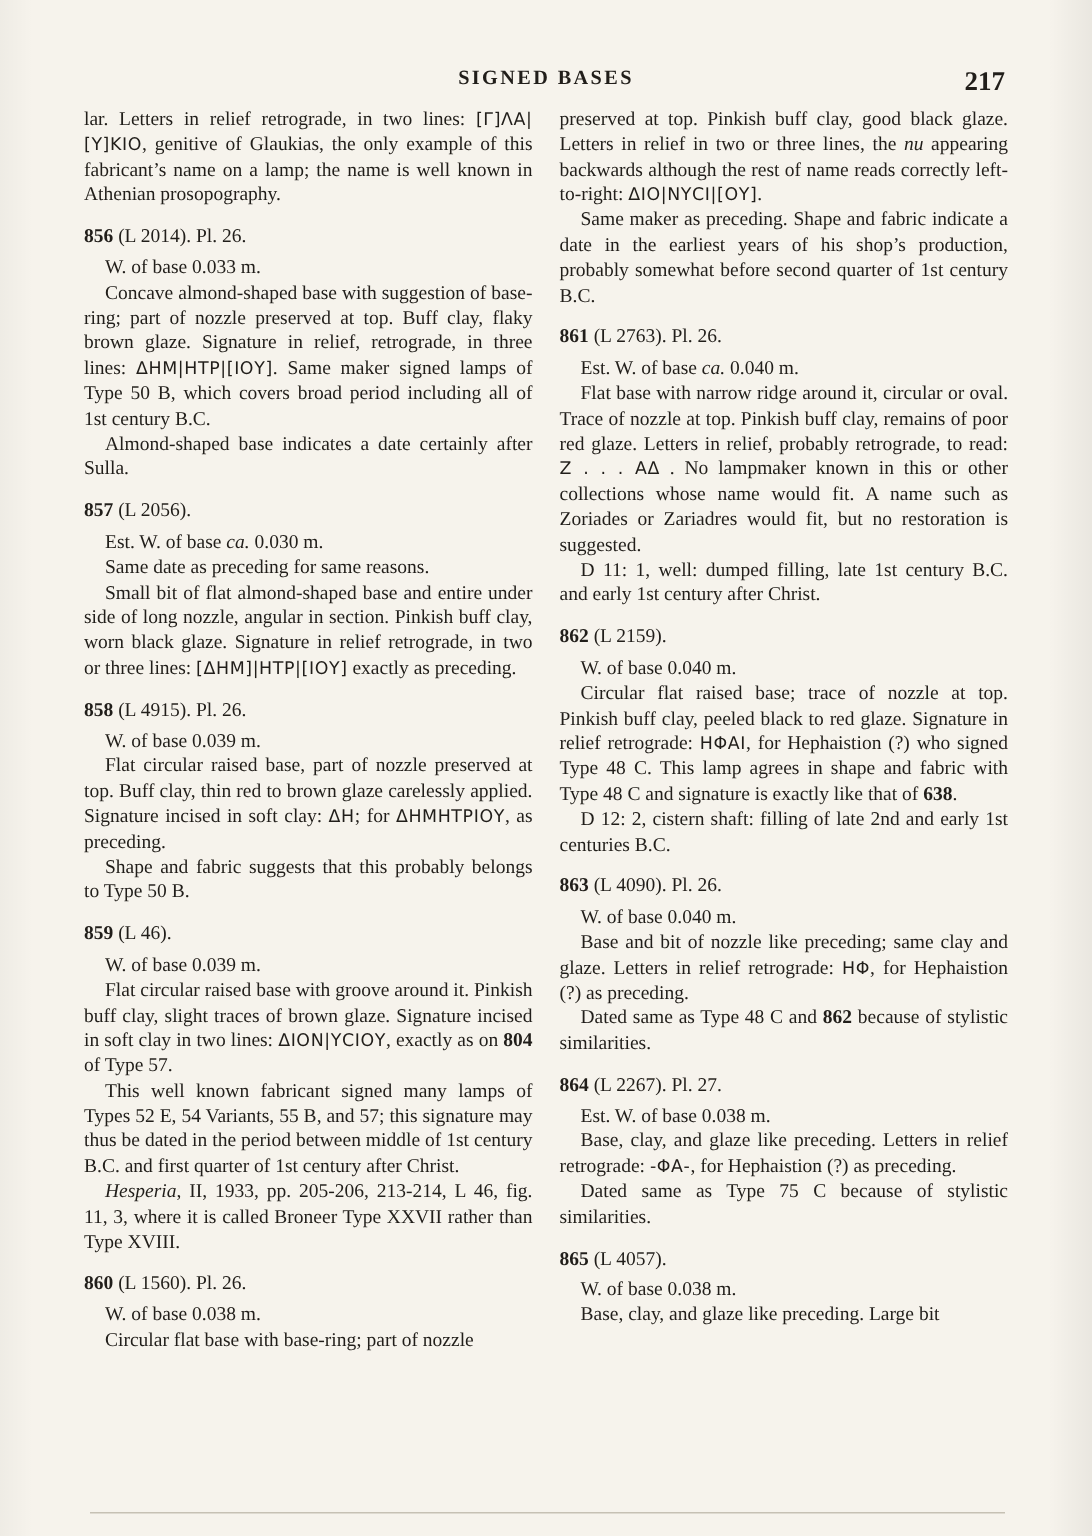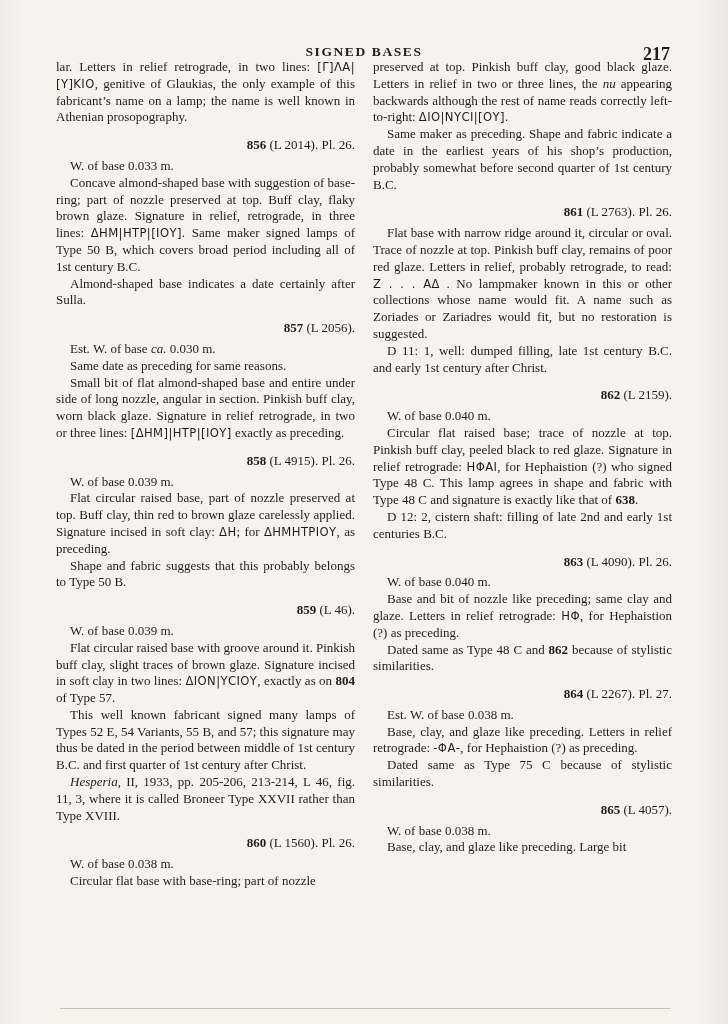--- a/index.html
+++ b/index.html
@@ -28,21 +28,21 @@
     font-size: 13.5px;
     letter-spacing: 1.6px;
   }
   .page-num {
     position: absolute; right: 2px; top: 0;
     font-weight: bold;
     font-size: 18px;
   }
   .columns {
     position: absolute;
-    top: 59px; left: 56px;
+    top: 71px; left: 56px;
     width: 616px;
     display: flex;
     gap: 18px;
   }
   .col {
     width: 300px;
     font-size: 13px;
     line-height: 16.8px;
     text-align: justify;
     hyphens: manual;
@@ -50,21 +50,21 @@
   .col p {
     margin: 0;
     text-indent: 14px;
   }
   .col p.noindent { text-indent: 0; }
   .col h3 {
     font-size: 13px;
     font-weight: normal;
     margin: 11px 0 4px 0;
     text-indent: 0;
-    text-align: right;
+    text-align: left;
   }
   .i { font-style: italic; }
   .b { font-weight: bold; }
   .g {
     font-family: "DejaVu Sans", "Liberation Sans", sans-serif;
     font-size: 11.6px;
     letter-spacing: 0.4px;
   }
   .bottom-rule {
     position: absolute;
@@ -103,20 +103,21 @@
         <p><span>This well known fabricant signed many lamps of Types 52 E, 54 Variants, 55 B, and 57; this signature may thus be dated in the period between middle of 1st century B.C. and first quarter of 1st century after Christ.</span></p>
         <p><span class="i">Hesperia</span><span>, II, 1933, pp. 205-206, 213-214, L 46, fig. 11, 3, where it is called Broneer Type XXVII rather than Type XVIII.</span></p>
         <h3><span class="b">860</span><span> (L 1560). Pl. 26.</span></h3>
         <p><span>W. of base 0.038 m.</span></p>
         <p><span>Circular flat base with base-ring; part of nozzle</span></p>
       </div>
     <div class="col">
         <p class="noindent"><span>preserved at top. Pinkish buff clay, good black glaze. Letters in relief in two or three lines, the </span><span class="i">nu</span><span> appearing backwards although the rest of name reads correctly left-to-right: </span><span class="g">ΔΙΟ|ΝΥCΙ|[ΟΥ]</span><span>.</span></p>
         <p><span>Same maker as preceding. Shape and fabric indicate a date in the earliest years of his shop’s production, probably somewhat before second quarter of 1st century B.C.</span></p>
         <h3><span class="b">861</span><span> (L 2763). Pl. 26.</span></h3>
+        <p><span>Est. W. of base </span><span class="i">ca.</span><span> 0.040 m.</span></p>
         <p><span>Flat base with narrow ridge around it, circular or oval. Trace of nozzle at top. Pinkish buff clay, remains of poor red glaze. Letters in relief, probably retrograde, to read: </span><span class="g">Z . . . ΑΔ</span><span> . No lampmaker known in this or other collections whose name would fit. A name such as Zoriades or Zariadres would fit, but no restoration is suggested.</span></p>
         <p><span>D 11: 1, well: dumped filling, late 1st century B.C. and early 1st century after Christ.</span></p>
         <h3><span class="b">862</span><span> (L 2159).</span></h3>
         <p><span>W. of base 0.040 m.</span></p>
         <p><span>Circular flat raised base; trace of nozzle at top. Pinkish buff clay, peeled black to red glaze. Signature in relief retrograde: </span><span class="g">ΗΦΑΙ</span><span>, for Hephaistion (?) who signed Type 48 C. This lamp agrees in shape and fabric with Type 48 C and signature is exactly like that of </span><span class="b">638</span><span>.</span></p>
         <p><span>D 12: 2, cistern shaft: filling of late 2nd and early 1st centuries B.C.</span></p>
         <h3><span class="b">863</span><span> (L 4090). Pl. 26.</span></h3>
         <p><span>W. of base 0.040 m.</span></p>
         <p><span>Base and bit of nozzle like preceding; same clay and glaze. Letters in relief retrograde: </span><span class="g">ΗΦ</span><span>, for Hephaistion (?) as preceding.</span></p>
         <p><span>Dated same as Type 48 C and </span><span class="b">862</span><span> because of stylistic similarities.</span></p>

